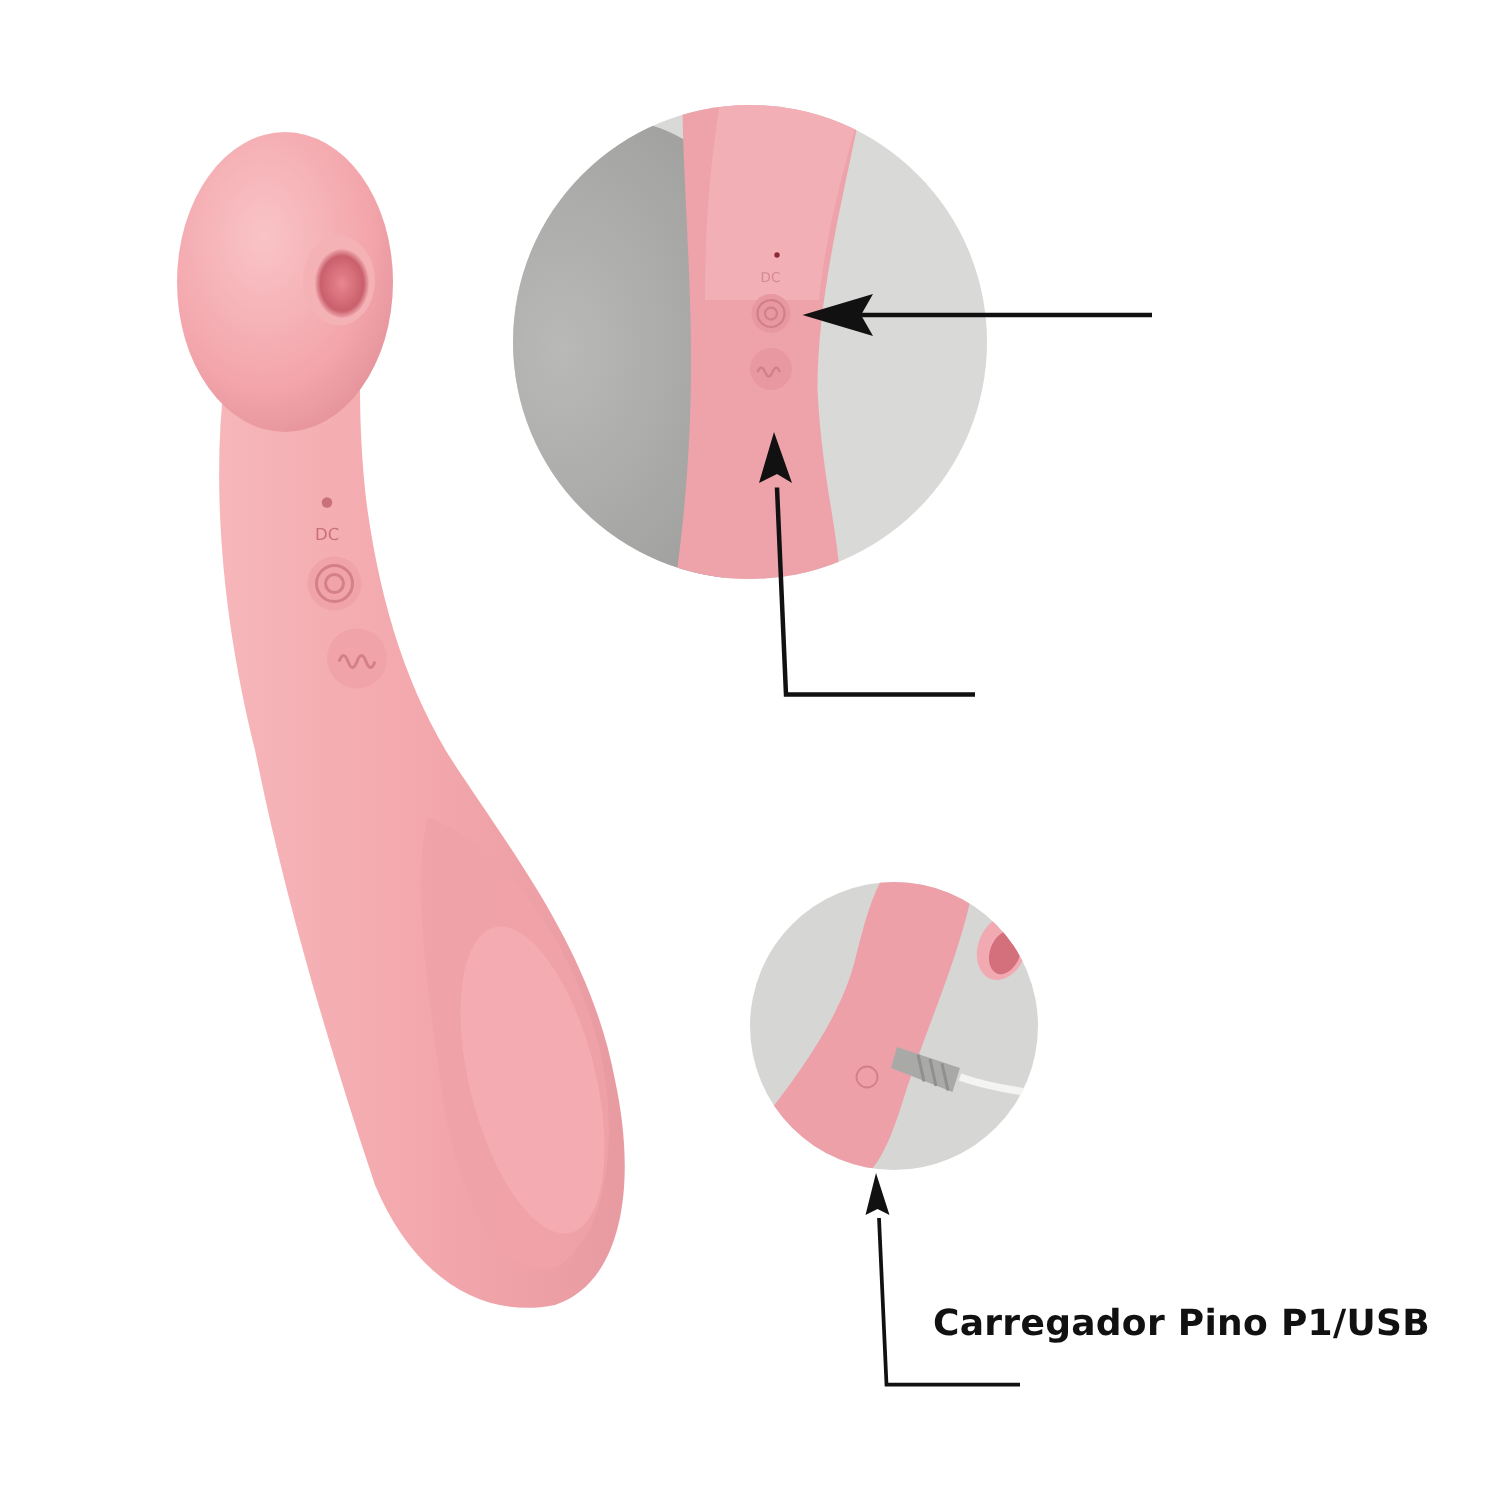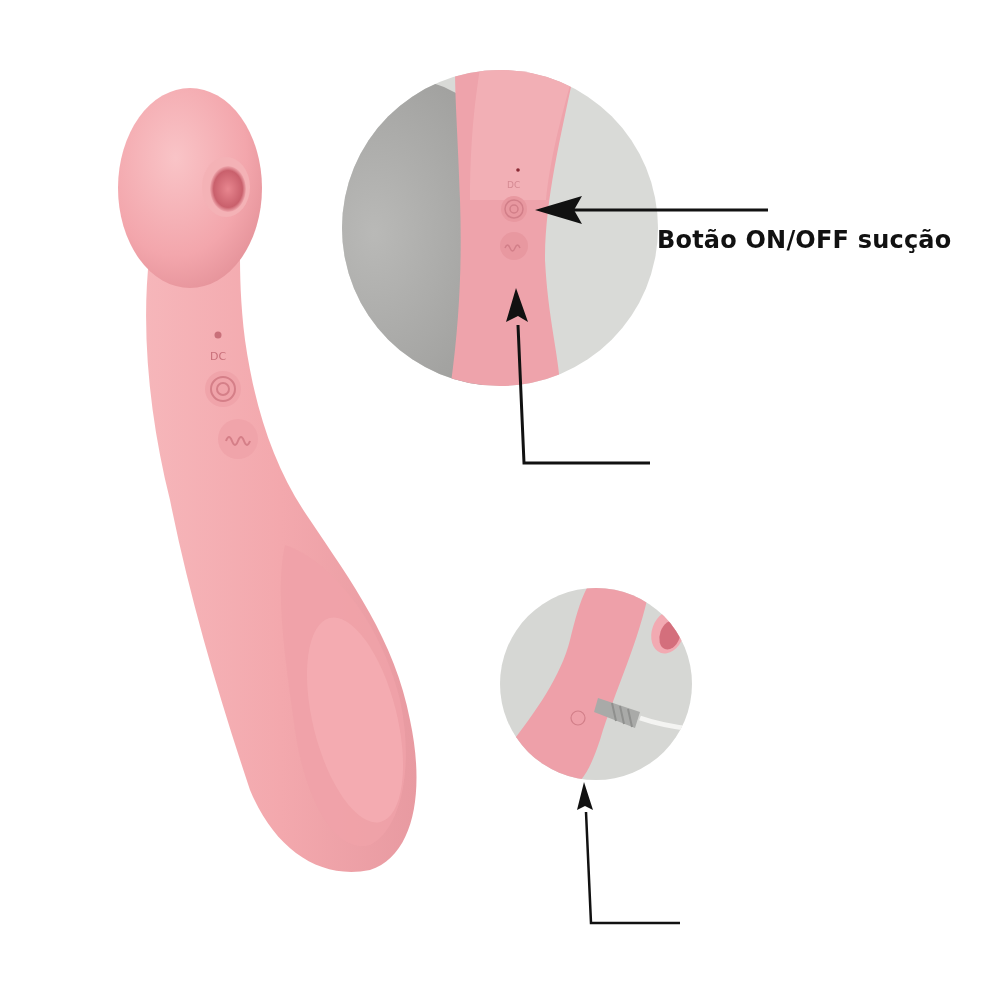--- a/index.html
+++ b/index.html
@@ -122,15 +122,15 @@
       <polyline points="650,463 524,463 518,325" fill="none" stroke="#111" stroke-width="3"></polyline>
       <polygon points="516,288 506,322 518,316 528,322" fill="#111"></polygon>
     </g>
 
     <g>
       <polyline points="680,923 591,923 586,812" fill="none" stroke="#111" stroke-width="2.5"></polyline>
       <polygon points="584,782 577,810 585,806 593,810" fill="#111"></polygon>
     </g>
   </svg>
 
-  <div class="label label-suction">Botão ON/OFF sucção</div>
+  <div class="label label-charger">Carregador Pino P1/USB</div>
 
 </div>
 
 </body></html>

